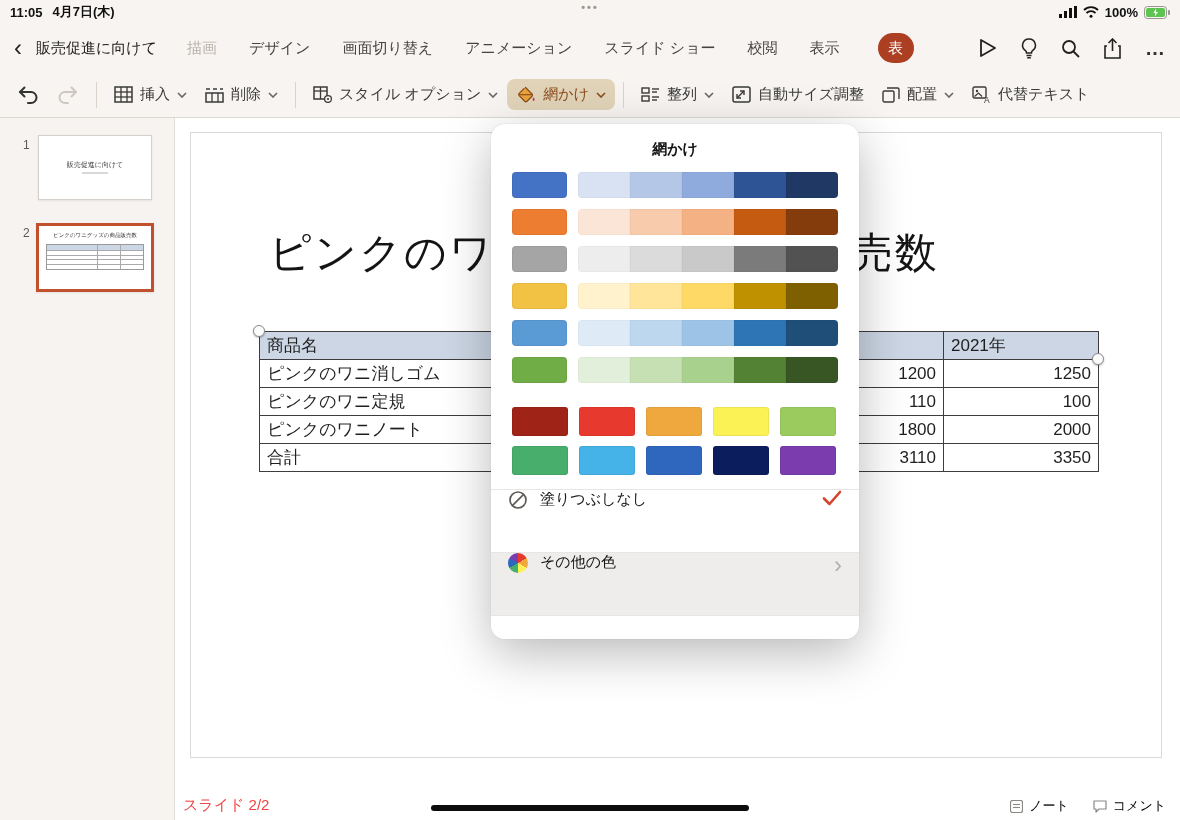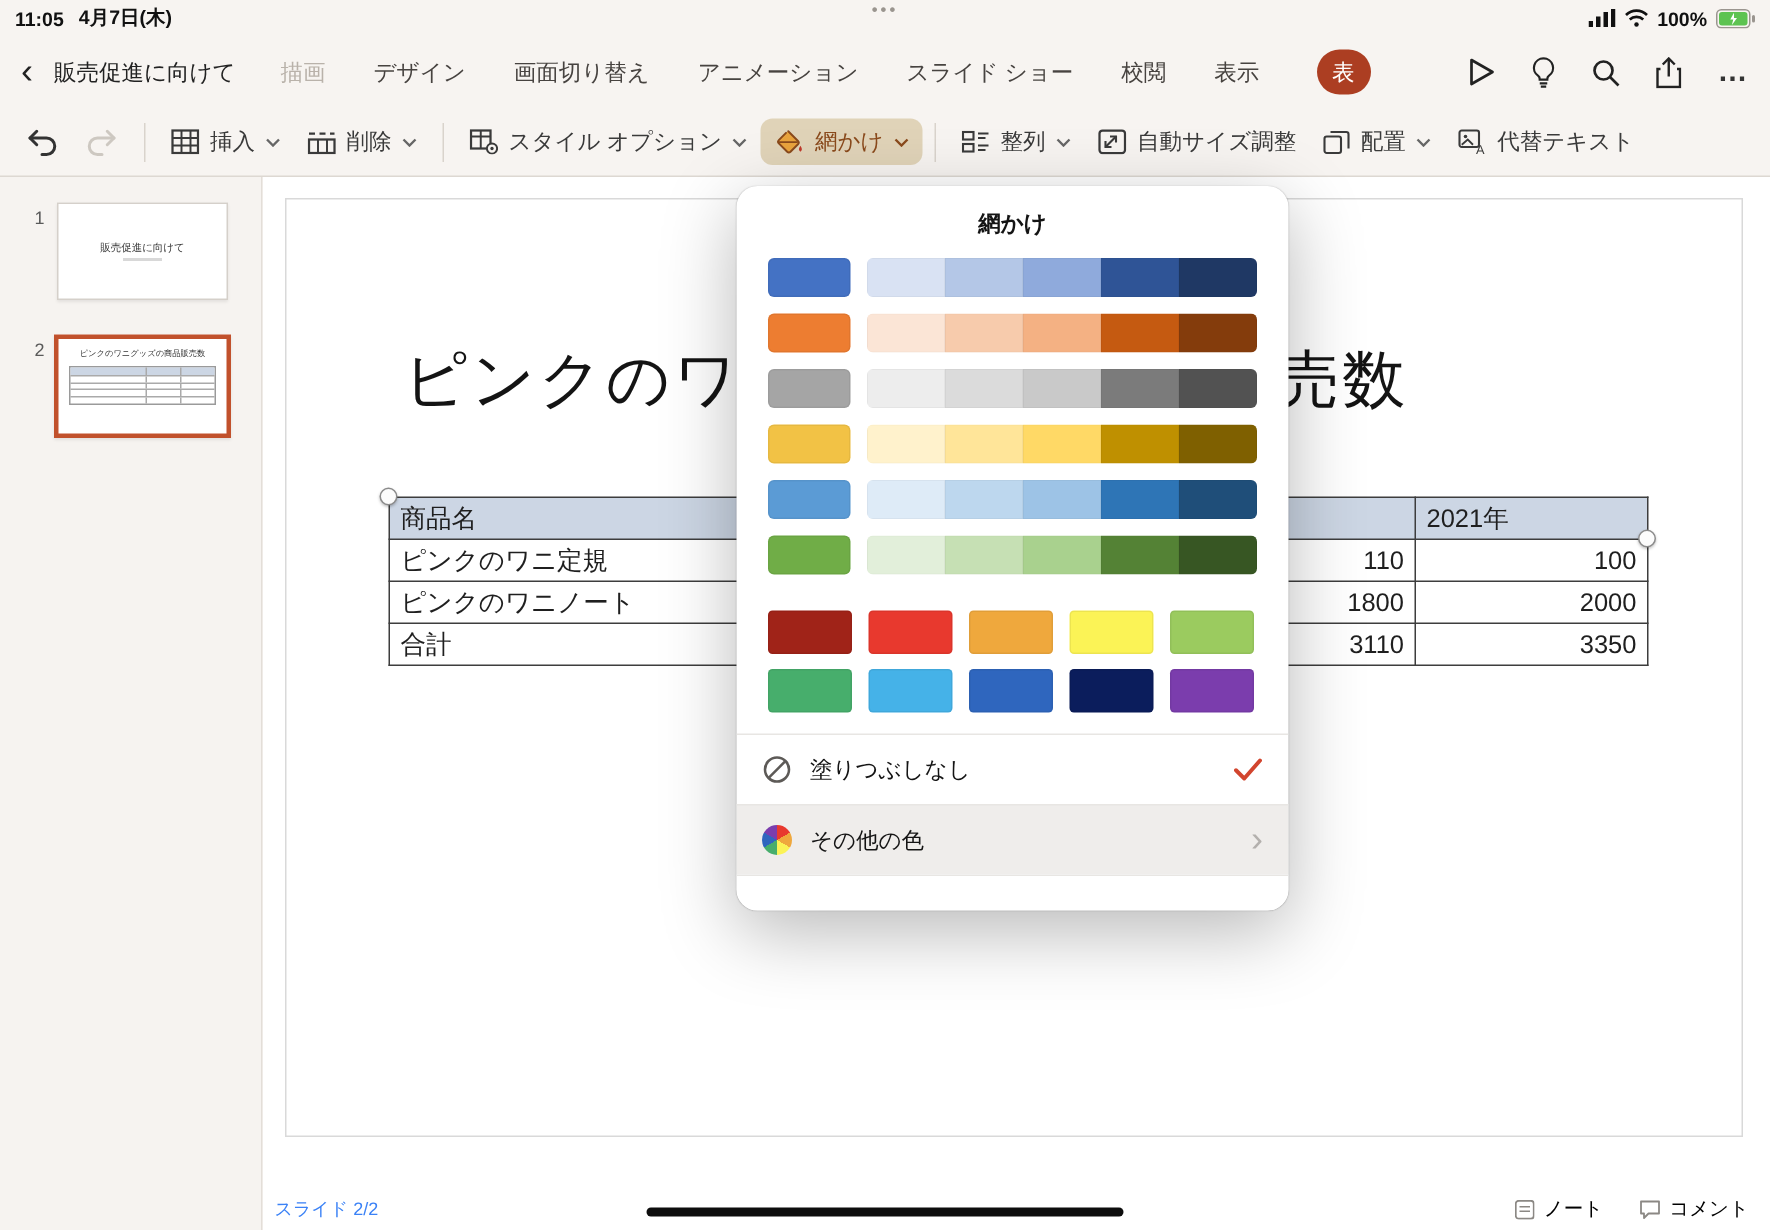--- a/index.html
+++ b/index.html
@@ -48,38 +48,38 @@
   .slide { position:absolute; left:15px; top:14px; width:972px; height:626px; background:#fff; border:1px solid #d9d9d9; }
   .slide-title { position:absolute; left:78px; top:92px; font-size:42px; letter-spacing:2px; color:#141414; font-weight:400; white-space:nowrap; }
   .stable { position:absolute; left:68px; top:198px; width:839px; border-collapse:collapse; font-size:17px; table-layout:fixed; }
   .stable th, .stable td { border:1px solid #3d3d3d; height:28px; padding:0 7px; font-weight:400; overflow:hidden; }
   .stable th { background:#ccd6e4; text-align:left; }
   .stable td.num { text-align:right; }
   .col1 { width:523px; } .col2 { width:161px; } .col3 { width:155px; }
   .handle { position:absolute; width:12px; height:12px; border-radius:50%; background:#fcfcfc; border:1.5px solid #8b8b8b; box-shadow:0 1px 2px rgba(0,0,0,.25); z-index:6; }
 
   
-  .footer-left { position:absolute; left:183px; bottom:5px; font-size:12px; color:#3b82f6; z-index:4; }
+  .footer-left { position:absolute; left:183px; bottom:5px; font-size:15px; color:#ef4444; z-index:4; }
   .home-indicator { position:absolute; left:50%; transform:translateX(-50%); bottom:9px; width:318px; height:6px; border-radius:3px; background:#0d0d0d; z-index:60; }
   .footer-right { position:absolute; right:14px; bottom:5px; display:flex; gap:24px; align-items:center; font-size:13px; color:#000000; z-index:4; }
   .footer-item { display:flex; align-items:center; gap:6px; }
 
   
   .popup { position:absolute; left:491px; top:124px; width:368px; background:#fff; border-radius:14px; box-shadow:0 14px 50px rgba(0,0,0,.28), 0 0 1px rgba(0,0,0,.2); z-index:50; overflow:hidden; }
   .popup-title { text-align:center; padding-top:16px; font-size:15px; font-weight:700; color:#141414; }
   .cgrid { padding:13px 21px 0; }
   .crow { display:flex; align-items:center; margin-bottom:11px; }
   .sw-main { width:55px; height:26px; border-radius:4px; margin-right:11px; box-shadow:inset 0 0 0 1px rgba(0,0,0,.05); }
   .tints { display:flex; border-radius:4px; overflow:hidden; }
   .sw-tint { width:52px; height:26px; box-shadow:inset 0 0 0 0.5px rgba(0,0,0,.05); }
   .std-label { margin-top:3px; background:#f3f1ef; height:24px; display:flex; align-items:center; padding:0 11px; font-size:12px; color:#8e8b88; }
   .std-grid { padding:13px 21px 4px; }
   .std-row { display:flex; gap:11px; margin-bottom:10px; }
   .sw-std { width:56px; height:29px; border-radius:3px; box-shadow:inset 0 0 0 1px rgba(0,0,0,.06); }
-  .popup-row { height:47px; display:flex; align-items:center; padding:0 17px; font-size:15px; color:#141414; border-top:1px solid #e8e6e3; }
+  .popup-row { height:63px; display:flex; padding:0 17px; font-size:15px; color:#141414; border-top:1px solid #e8e6e3; }
   .popup-row .lbl { margin-left:12px; }
   .popup-row .spacer { flex:1; }
   .row-more { background:#efedeb; }
   .popup-bottom { height:24px; background:#fff; border-top:1px solid #e8e6e3; }
   .wheel { width:20px; height:20px; border-radius:50%; background:conic-gradient(#e8392e 0 60deg,#efa83d 60deg 120deg,#fbf356 120deg 180deg,#47ae6c 180deg 240deg,#2f66be 240deg 300deg,#7b3dad 300deg 360deg); }
   .more-chev { font-size:24px; color:#b3b0ad; line-height:1; font-weight:400; }
 
   svg { display:block; }
 </style>
 </head>
@@ -359,20 +359,25 @@
         <colgroup>
             <col class="col1">
             <col class="col2">
             <col class="col3">
           </colgroup>
         <tbody>
           <tr>
             <th>商品名</th>
             <th></th>
             <th>2021年</th>
+          </tr>
+          <tr>
+            <td>ピンクのワニ消しゴム</td>
+            <td class="num">1200</td>
+            <td class="num">1250</td>
           </tr>
           <tr>
             <td>ピンクのワニ定規</td>
             <td class="num">110</td>
             <td class="num">100</td>
           </tr>
           <tr>
             <td>ピンクのワニノート</td>
             <td class="num">1800</td>
             <td class="num">2000</td>

